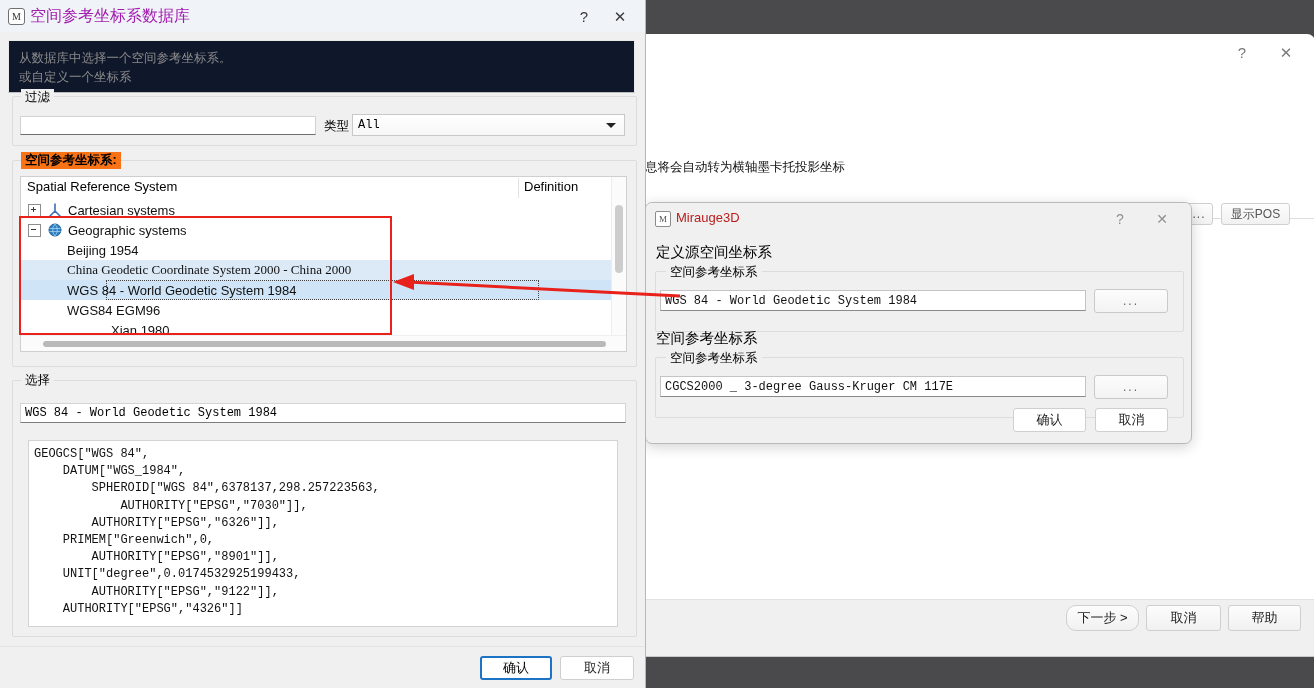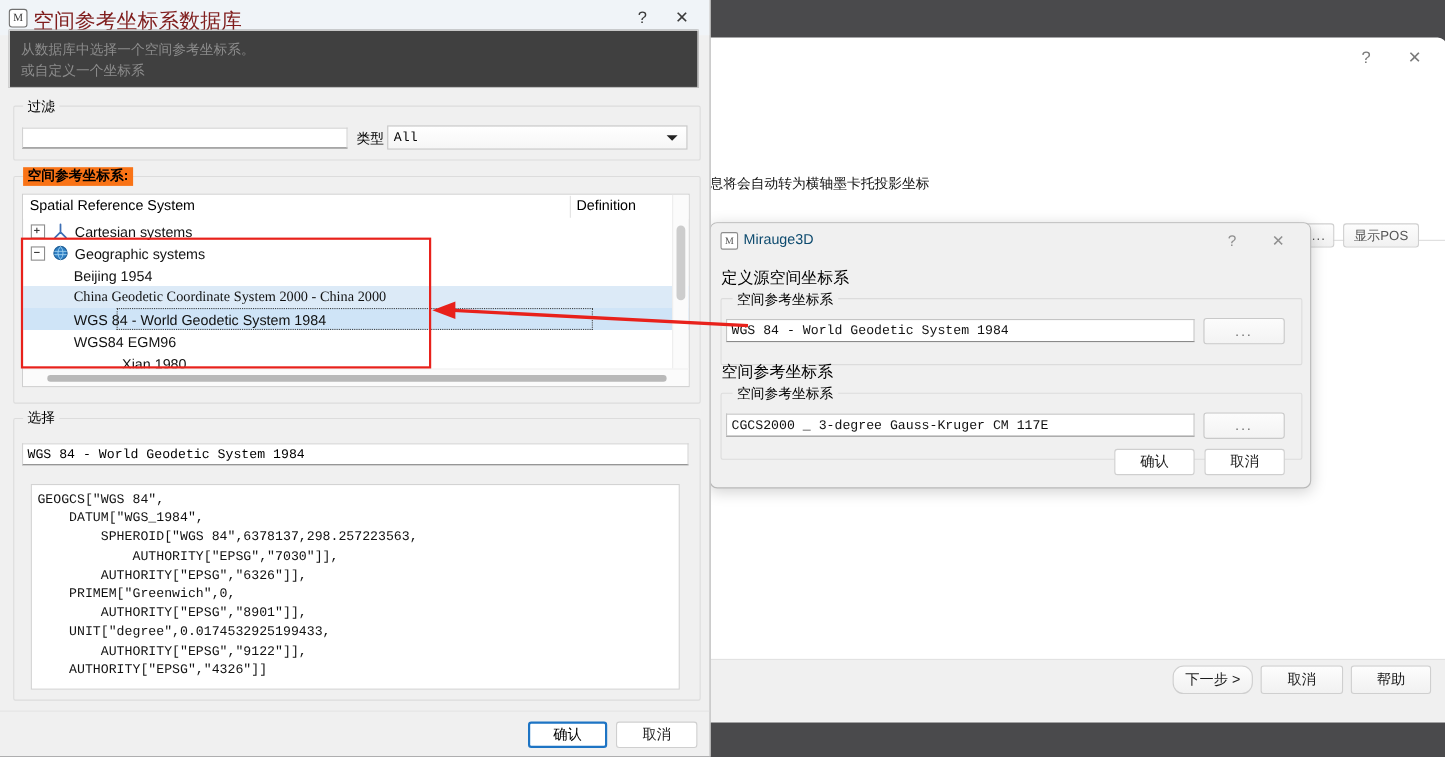--- a/index.html
+++ b/index.html
@@ -68,21 +68,21 @@
     position:absolute;left:0;top:0;width:100%;height:31px;
     background:#f0f0f0;
   }
   #mirauge .tb-icon{
     position:absolute;left:9px;top:8px;width:14px;height:14px;
     border:1px solid #8c8c8c;border-radius:2px;background:#fff;
     font-size:9px;line-height:14px;text-align:center;color:#555;
     font-family:"Liberation Serif","DejaVu Serif",serif;
   }
   #mirauge .tb-title{
-    position:absolute;left:30px;top:7px;font-size:13px;color:#0c4a6e;
+    position:absolute;left:30px;top:7px;font-size:13px;color:#b91c1c;
   }
   #mirauge .tb-btn{
     position:absolute;top:5px;width:30px;height:21px;
     display:flex;align-items:center;justify-content:center;
     color:#909090;font-size:14px;line-height:1;
   }
   #mirauge .tb-help{right:56px;}
   #mirauge .tb-close{right:14px;}
 
   .sec-title{position:absolute;font-size:14.5px;color:#000;}
@@ -116,32 +116,32 @@
   #srs-dialog .titlebar{
     position:absolute;left:0;top:0;width:100%;height:32px;
     background:#f0f4f8;
   }
   #srs-dialog .tb-icon{
     position:absolute;left:8px;top:8px;width:15px;height:15px;
     border:1px solid #707070;border-radius:3px;background:#fff;
     font-size:10px;line-height:15px;text-align:center;color:#333;
     font-family:"Liberation Serif","DejaVu Serif",serif;
   }
-  #srs-dialog .tb-title{position:absolute;left:30px;top:6px;font-size:19px;color:#7f1d1d;}
+  #srs-dialog .tb-title{position:absolute;left:30px;top:6px;font-size:16px;color:#a21caf;}
   #srs-dialog .tb-btn{
     position:absolute;top:5px;width:34px;height:22px;
     display:flex;align-items:center;justify-content:center;
     color:#3a3a3a;font-size:15px;line-height:1;
   }
   #srs-dialog .tb-help{right:44px;}
   #srs-dialog .tb-close{right:8px;}
 
   #desc-box{
-    position:absolute;left:8px;top:27px;width:627px;height:53px;
-    background:#404040;border:1px solid #e9e9e9;border-bottom:1px solid #bdbdbd;
+    position:absolute;left:8px;top:40px;width:627px;height:53px;
+    background:#0f172a;border:1px solid #e9e9e9;border-bottom:1px solid #bdbdbd;
     box-sizing:border-box;padding:8px 10px;
     font-size:12.5px;color:#8c8c8c;line-height:19px;
   }
 
   #filter-gb{left:12px;top:96px;width:623px;height:48px;}
   #filter-input{
     position:absolute;left:20px;top:116px;width:296px;height:19px;
     background:#fff;border:1px solid #d2d2d2;border-bottom:1px solid #6d6d6d;
     box-sizing:border-box;
   }

